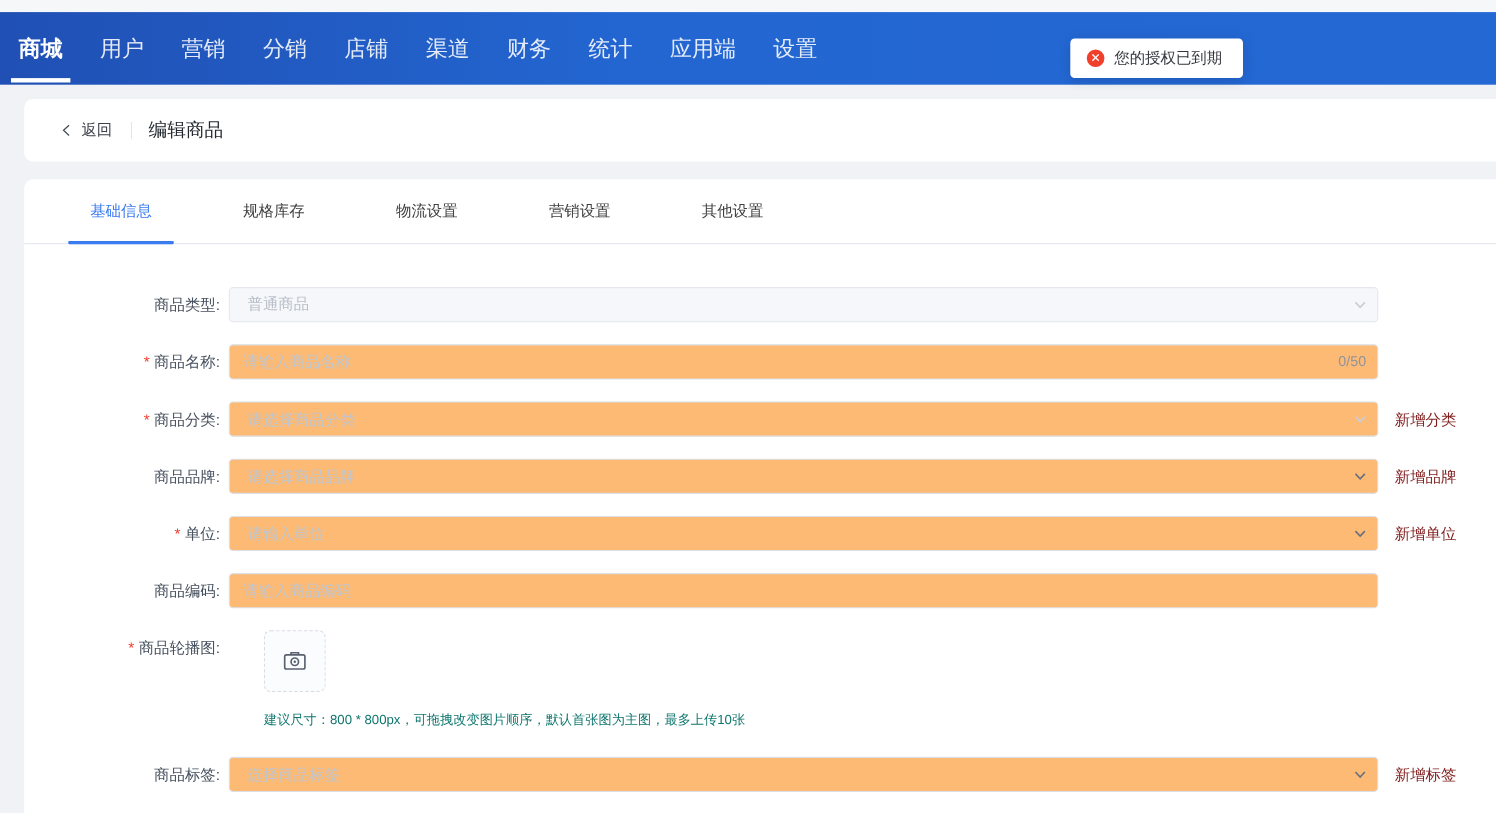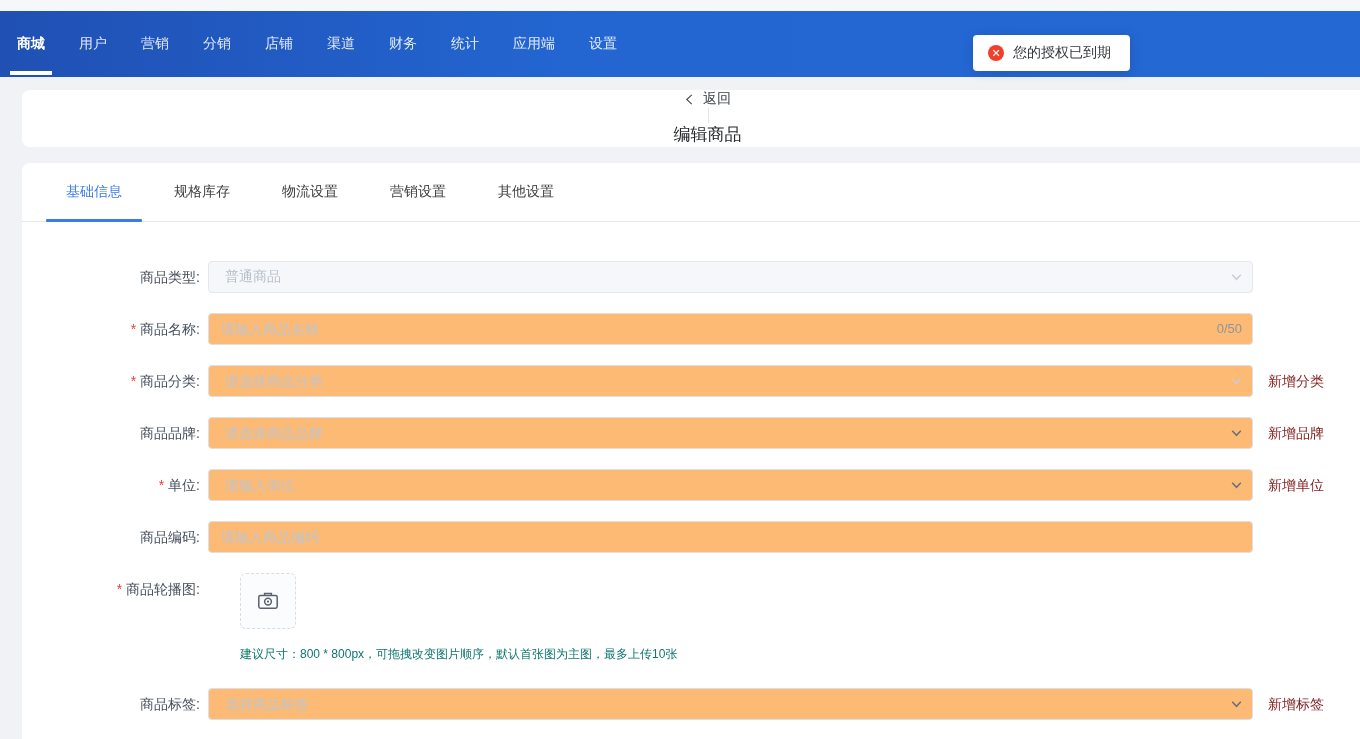--- a/index.html
+++ b/index.html
@@ -2,42 +2,42 @@
 <html><head>
 <meta charset="utf-8">
 <style>
   * { margin:0; padding:0; box-sizing:border-box; }
   html,body { width:1360px; height:739px; overflow:hidden; }
   body { font-family:"Liberation Sans","DejaVu Sans",sans-serif; background:#f0f2f5; position:relative; }
 
   
   .top-strip { height:11px; background:#f6f7f9; }
   .nav { height:66px; background:linear-gradient(90deg,#2050b4 0%,#2366d1 42%,#2468d4 100%); display:flex; align-items:stretch; padding-left:9px; }
-  .nav-item { padding:0 8px; margin-right:18px; display:flex; align-items:center; color:rgba(255,255,255,.88); font-size:14px; position:relative; cursor:pointer; white-space:nowrap; }
+  .nav-item { padding:0 8px; margin-right:18px; display:flex; align-items:center; color:rgba(255,255,255,.88); font-size:20px; position:relative; cursor:pointer; white-space:nowrap; }
   .nav-item.active { color:#fff; font-weight:bold; }
   .nav-item.active::after { content:""; position:absolute; left:1px; right:1px; bottom:2px; height:4px; background:#fff; }
 
   .toast { position:absolute; left:973px; top:35px; width:157px; height:36px; background:#fff; border-radius:4px;
            box-shadow:0 2px 12px rgba(0,0,0,.14); display:flex; align-items:center; padding-left:15px; z-index:9; }
   .toast-icon { width:16px; height:16px; border-radius:50%; background:#f0402c; color:#fff; font-size:11px; line-height:1;
                 display:flex; align-items:center; justify-content:center; font-weight:bold; }
   .toast-text { margin-left:9px; font-size:14px; color:#33363c; }
 
   
   .header-card { margin:13px 0 0 22px; width:calc(100% - 22px); height:57px; background:#fff; border-radius:8px 0 0 8px;
-                 display:flex; align-items:center; padding-left:33px;flex-direction:column; }
+                 display:flex; align-items:center; padding-left:33px; }
   .back { display:flex; align-items:center; cursor:pointer; }
   .back-chevron { width:11px; height:11px; color:#4a4f58; }
   .back-label { margin-left:8px; font-size:14px; color:#3c4049; }
   .hdr-divider { width:1px; height:15px; background:#e3e5e8; margin:0 15px 0 17px; }
   .page-title { font-size:17px; color:#23272e; font-weight:500; }
 
   
   .main-card { margin:16px 0 0 22px; width:calc(100% - 22px); height:600px; background:#fff; border-radius:8px 0 0 0; }
-  .tabs { display:flex; padding-left:24px; height:59px; border-bottom:1px solid #e4e7ed; }
+  .tabs { display:flex; padding-left:40px; height:59px; border-bottom:1px solid #e4e7ed;gap:31px; }
   .tab { margin-right:12px; padding:0 20px; display:flex; align-items:center; font-size:14px; color:#404040; position:relative; cursor:pointer; white-space:nowrap; }
   .tab.active { color:#3a7bf0; }
   .tab.active::after { content:""; position:absolute; left:0; right:0; bottom:-1px; height:3px; background:#3a7bf0; border-radius:1px; }
 
   
   .form { padding-top:39px; }
   .form-row { display:flex; align-items:flex-end; margin-bottom:20px; min-height:32px; }
   .form-row.align-top { align-items:flex-start; }
   .form-row.upload-row { margin-bottom:25px;gap:32px; }
   .form-label { width:178px; flex-shrink:0; text-align:right; font-size:14px; color:#46505e; line-height:32px; white-space:nowrap; }

